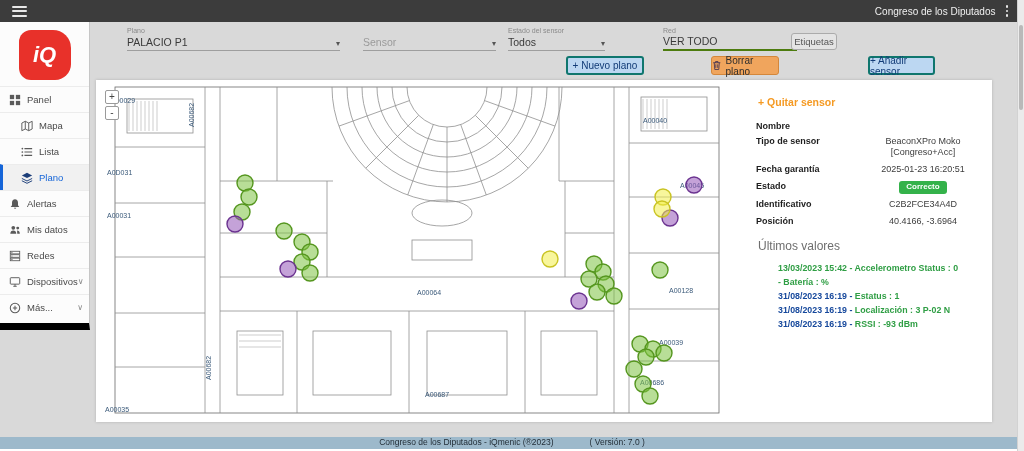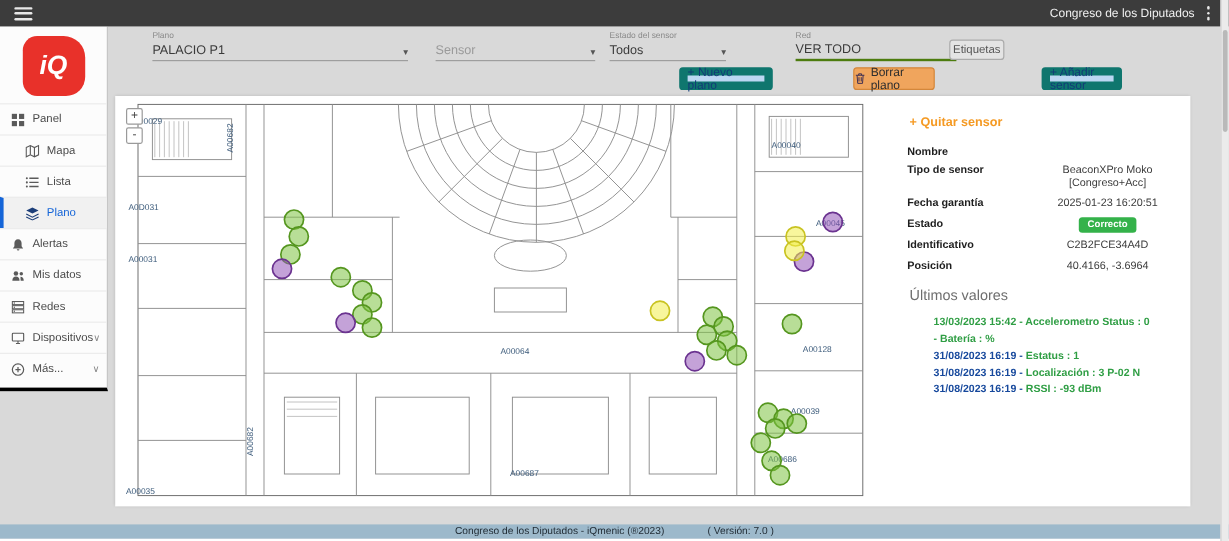--- a/index.html
+++ b/index.html
@@ -9,21 +9,21 @@
   .topbar { position:absolute; top:0; left:0; width:1024px; height:22px; background:#3c3c3c;
             display:flex; align-items:center; justify-content:space-between; padding:0 14px 0 12px; z-index:5; }
   .hamburger { width:15px; display:flex; flex-direction:column; gap:2.5px; cursor:pointer; }
   .hamburger div { height:2px; background:#e8e8e8; border-radius:1px; }
   .topbar-right { display:flex; align-items:center; gap:8px; }
   .topbar-title { color:#f0f0f0; font-size:10px; }
   .kebab { display:flex; flex-direction:column; gap:2px; padding:2px; cursor:pointer; }
   .kebab div { width:2.5px; height:2.5px; border-radius:50%; background:#e8e8e8; }
 
   .sidebar { position:absolute; top:22px; left:0; width:90px; background:#fcfcfc;
-             border-right:1px solid #c6c6c6; border-bottom:3px solid #000000; padding-bottom:3px; z-index:4; }
+             border-right:1px solid #c6c6c6; border-bottom:7px solid #000000; padding-bottom:3px; z-index:4; }
   .logo-wrap { display:flex; justify-content:center; padding:8px 0 6px; }
   .logo { width:52px; height:50px; background:#e8312a; border-radius:12px 18px 16px 12px; color:#fff;
           display:flex; align-items:center; justify-content:center; font-weight:bold; font-size:22px; font-style:italic; }
   .menu-item { display:flex; align-items:center; height:26px; padding:0 6px 0 9px; font-size:9.5px; color:#4a4a4a;
                border-top:1px solid #ececec; cursor:pointer; }
   .menu-item svg { flex:0 0 12px; margin-right:6px; color:#5a5a5a; }
   .menu-item .chev { margin-left:auto; font-size:8px; color:#888; }
   .menu-item.sub { padding-left:21px; }
   .menu-item.active { color:#1565d8; background:#f1f1f1; border-left:3px solid #1565d8; padding-left:18px; }
   .menu-item.active svg { color:#1c3e79; }
@@ -34,21 +34,21 @@
   .selrow { display:flex; align-items:flex-end; justify-content:space-between; border-bottom:1px solid #9e9e9e;
             padding-bottom:2px; height:15px; cursor:pointer; }
   .sval { font-size:10.5px; color:#3a3a3a; white-space:nowrap; }
   .sval.muted { color:#9a9a9a; }
   .sarrow { font-size:8px; color:#555; }
   .selgroup.orange .selrow { border-bottom:2px solid #4d7c0f; }
   .selgroup.orange .sarrow { color:#f5a623; }
 
   .btn { position:absolute; display:flex; align-items:center; justify-content:center; gap:4px;
          font-size:10px; border-radius:3px; cursor:pointer; height:19px; }
-  .btn-blue { background:#bcd7f2; border:7px solid #0f766e; color:#123c77; }
+  .btn-blue { background:#bcd7f2; border:2px solid #0f766e; color:#123c77; }
   .btn-gray { background:#e4e4e4; border:1px solid #ababab; color:#555; font-size:9.5px; }
   .btn-orange { background:#f0a55d; border:1px solid #d4873b; color:#2e2e2e; }
 
   .card { position:absolute; left:5px; top:58px; width:896px; height:342px; background:#fff;
           box-shadow:0 0 3px rgba(0,0,0,.18); }
   .map-area { position:absolute; left:0; top:0; width:644px; height:342px; }
   .zoomctl { position:absolute; left:9px; top:10px; z-index:3; display:flex; flex-direction:column; gap:2px; }
   .zoombtn { width:14px; height:14px; background:#fff; border:1px solid #9a9a9a; border-radius:2px;
              font-size:10px; line-height:12px; text-align:center; color:#444; cursor:pointer; }
 

